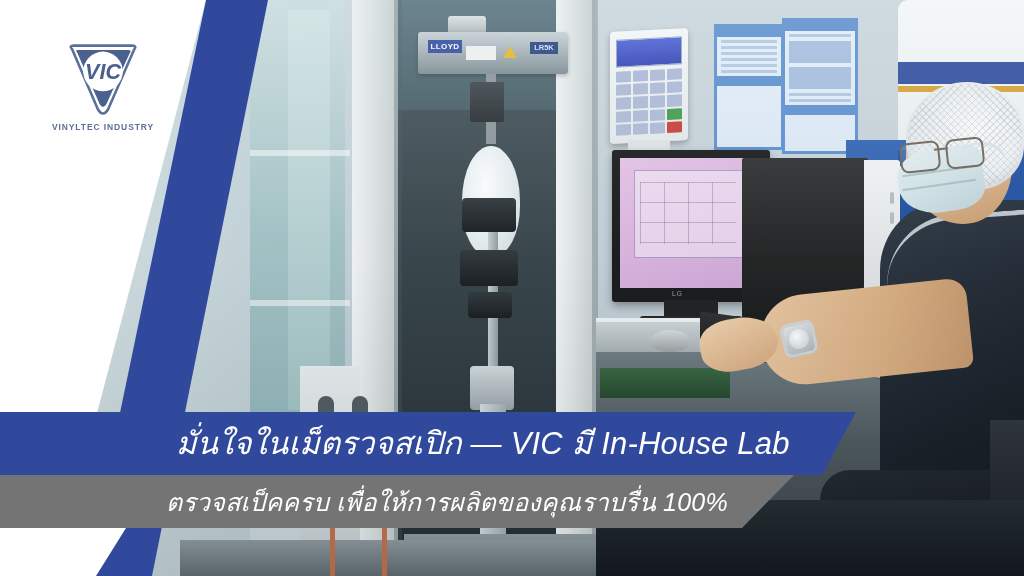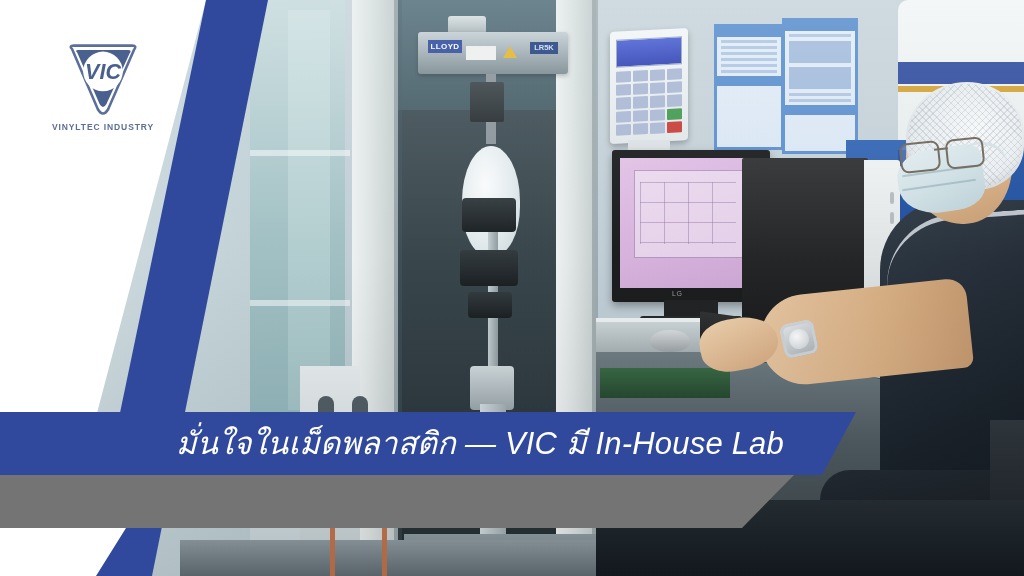--- a/index.html
+++ b/index.html
@@ -604,17 +604,18 @@
     <svg class="logo-mark" viewBox="0 0 100 88">
       <path d="M14 8 Q10 4 16 4 L84 4 Q90 4 86 9 L56 78 Q50 88 44 78 L14 8 Z" fill="none" stroke="#5a6f99" stroke-width="3"></path>
       <path d="M20 12 Q17 9 21 9 L79 9 Q84 9 81 13 L54 72 Q50 79 46 72 L20 12 Z" fill="#4a608f"></path>
       <circle cx="50" cy="34" r="23" fill="#ffffff"></circle>
       <text x="50" y="43" text-anchor="middle" font-family="'Liberation Sans', sans-serif" font-size="25" font-weight="bold" font-style="italic" fill="#4a608f">VIC</text>
     </svg>
     <div class="logo-caption">VINYLTEC INDUSTRY</div>
   </div>
 
   <div class="headline-band"></div>
-  <div class="headline-text">มั่นใจในเม็ดพลาสติก — VIC มี In-House Lab</div>
+  <div class="headline-text">มั่นใจในเม็ตรวจสเปิก — VIC มี In-House Lab</div>
 
   <div class="sub-band"></div>
+  <div class="sub-text">ตรวจสเป็คครบ เพื่อให้การผลิตของคุณราบรื่น 100%</div>
 
 </div>
 
 </body></html>

